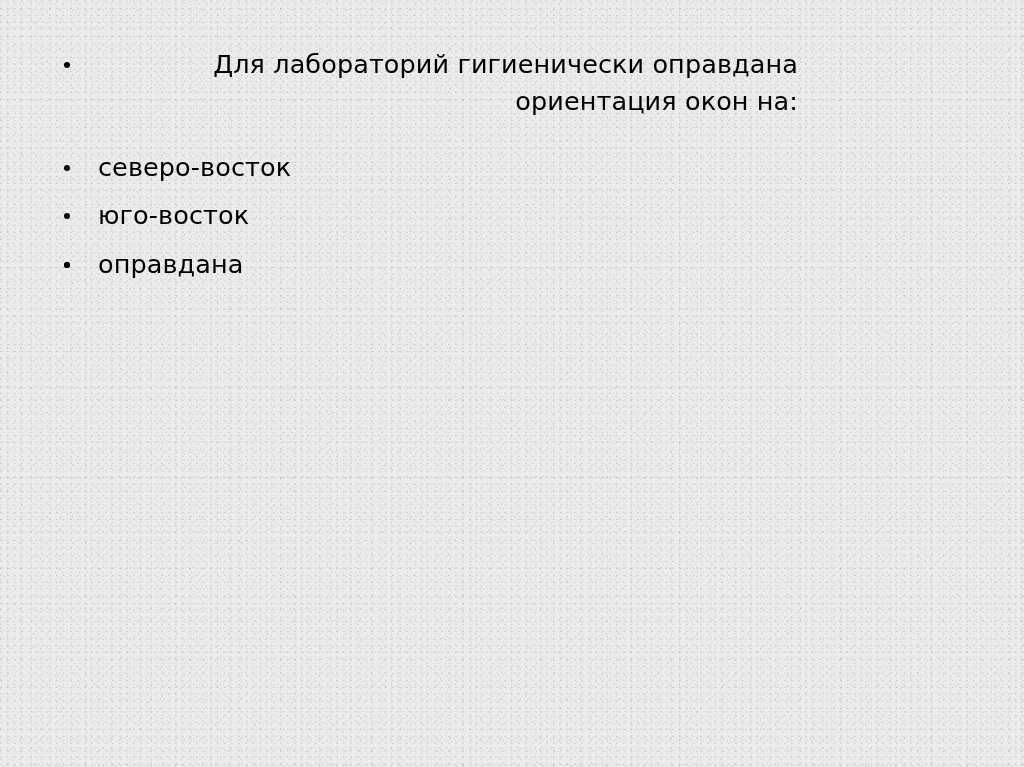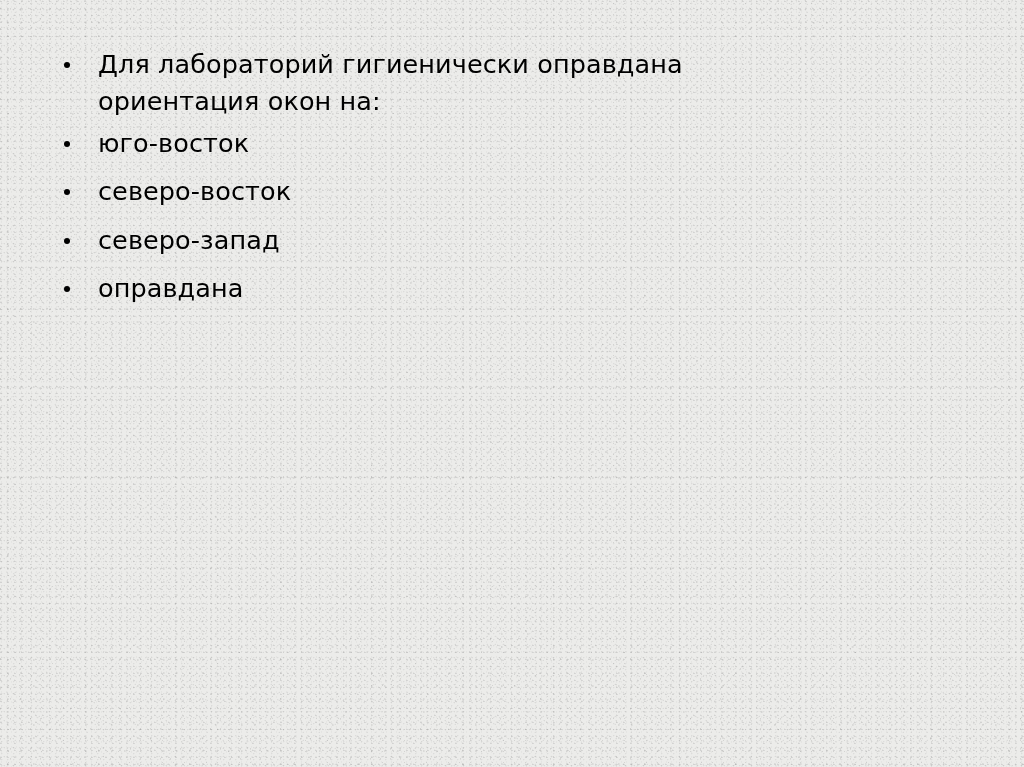--- a/index.html
+++ b/index.html
@@ -63,44 +63,44 @@
     position: absolute;
     left: 12px;
     top: 0.62em;
     width: 6px;
     height: 6px;
     border-radius: 50%;
     background: #000;
   }
   ul.bullet-list li.first-item {
     max-width: 700px;
-    margin-bottom: 4px;
+    margin-bottom: 28px;
+    text-align: right;
   }
 </style>
 </head>
 <body>
 
 <div class="slide">
   <div class="content">
     <ul class="bullet-list">
       <li class="first-item">
         <span class="bullet-dot"></span>
         <span>Для лабораторий гигиенически оправдана ориентация окон на:</span>
       </li>
       <li>
         <span class="bullet-dot"></span>
+        <span>северо-восток</span>
+      </li>
+      <li>
+        <span class="bullet-dot"></span>
         <span>юго-восток</span>
       </li>
       <li>
         <span class="bullet-dot"></span>
-        <span>северо-восток</span>
-      </li>
-      <li>
-        <span class="bullet-dot"></span>
-        <span>северо-запад</span>
       </li>
       <li>
         <span class="bullet-dot"></span>
         <span>оправдана</span>
       </li>
     </ul>
   </div>
 </div>
 
 </body></html>

